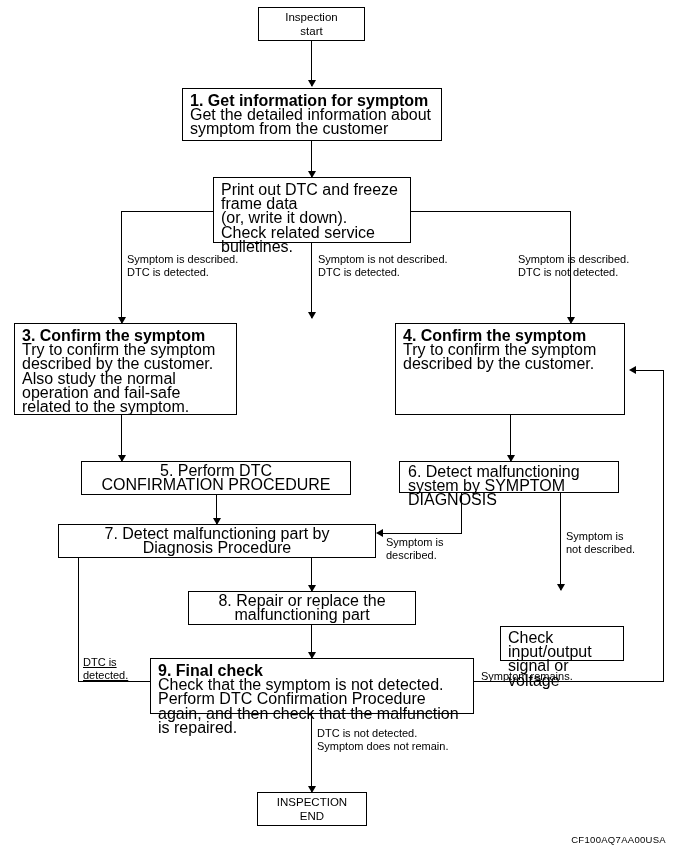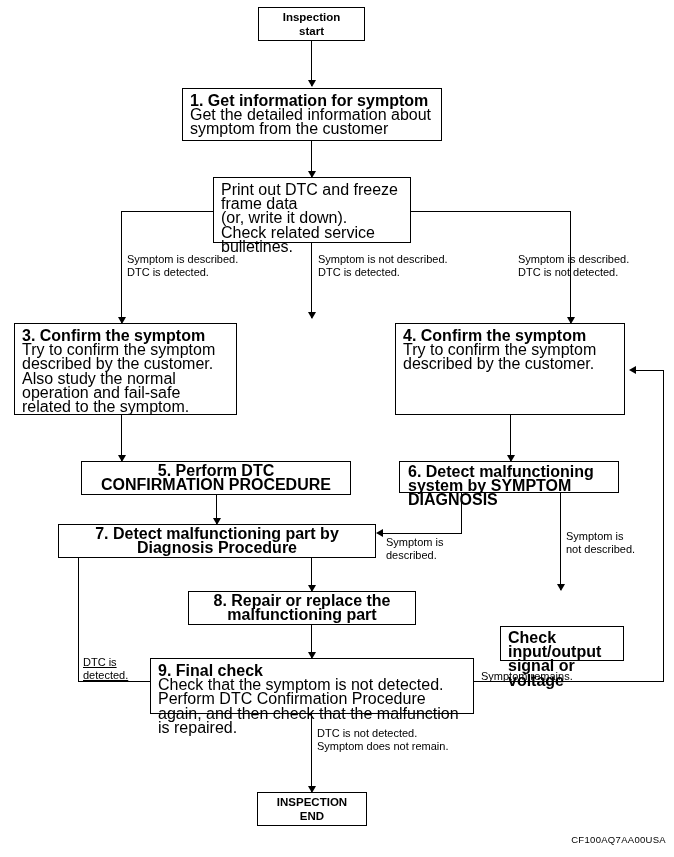--- a/index.html
+++ b/index.html
@@ -29,28 +29,28 @@
   .box .hd {
     font-weight: bold;
     display: block;
   }
   .box .bd {
     display: block;
     font-weight: normal;
   }
   .box.center {
     text-align: center;
-    font-weight: bold;
+    font-weight: normal;
     display: flex;
     align-items: center;
     justify-content: flex-end;
     padding: 16px;
   }
   .box.boldall {
-    font-weight: bold;
+    font-weight: normal;
   }
   .lbl {
     position: absolute;
     font-size: 11px;
     line-height: 13px;
     color: #000000;
     white-space: pre-line;
     z-index: 6;
   }
   .ln {

